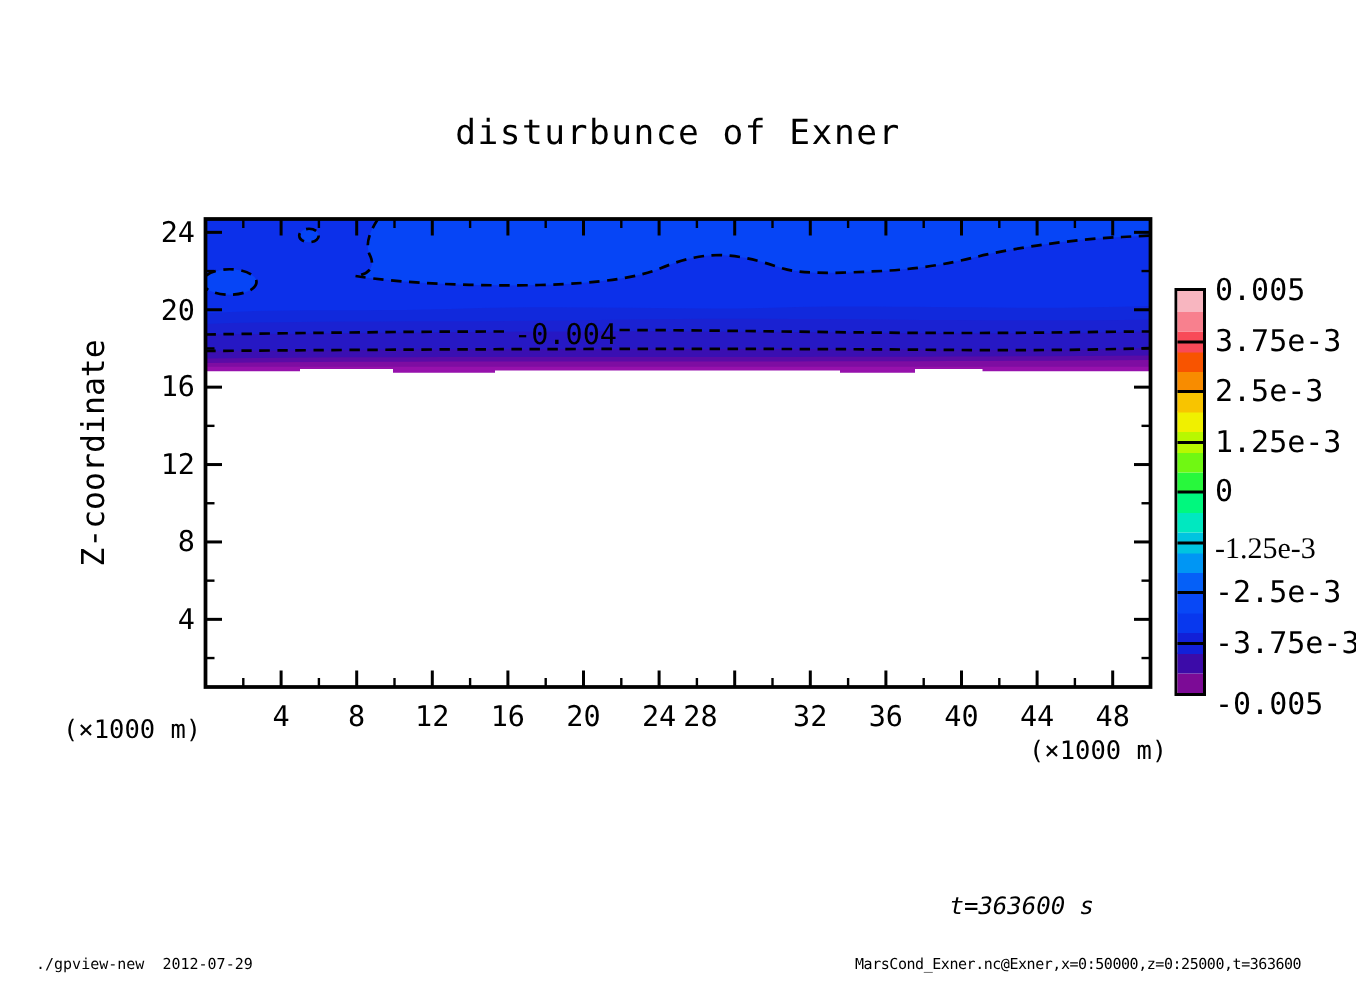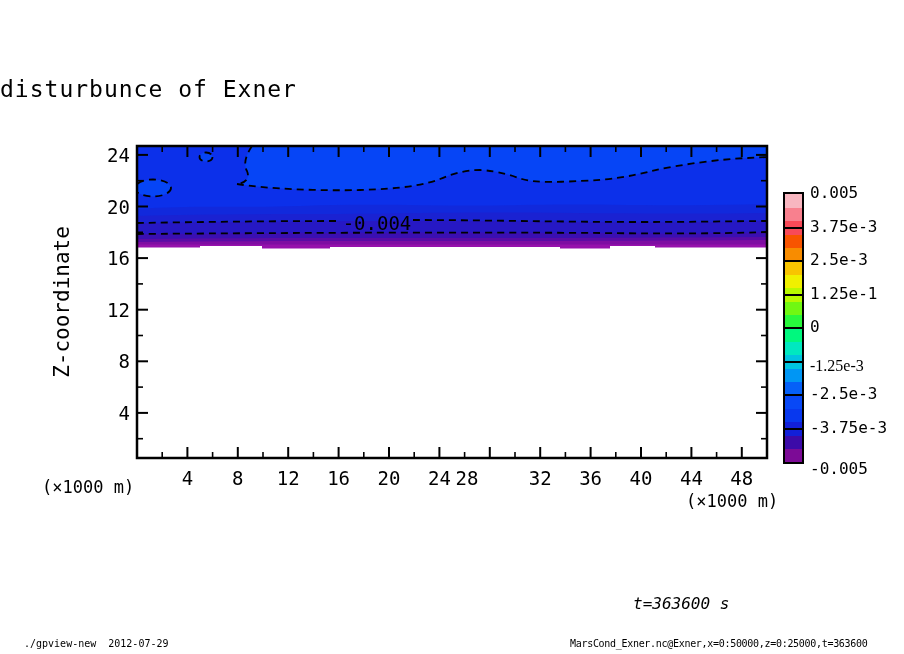--- a/index.html
+++ b/index.html
@@ -2,37 +2,37 @@
 <html><head>
 <meta charset="utf-8">
 <style>
   html,body{margin:0;padding:0;background:#fff;}
   #screen{
     position:relative;width:904px;height:654px;background:#ffffff;overflow:hidden;
     font-family:"DejaVu Sans Mono","Liberation Mono",monospace;color:#000;
   }
   .abs{position:absolute;}
   .lbl{position:absolute;white-space:pre;color:#000;}
-  #plot-title{top:76px;left:0;width:904px;text-align:left;font-size:23px;letter-spacing:1px;}
+  #plot-title{top:76px;left:0;width:904px;text-align:center;font-size:23px;letter-spacing:1px;}
   #y-axis-title{top:288px;left:-8px;width:160px;text-align:center;font-size:21px;
     transform:rotate(-90deg);transform-origin:center;top:290px;left:-18px;}
   #x-axis-title{top:514px;left:137px;width:630px;text-align:center;font-size:21px;}
   #y-axis-unit{top:477px;left:42px;font-size:17px;}
   #x-axis-unit{top:491px;left:686px;font-size:17px;}
   #contour-interval-text{top:563px;left:303px;font-size:18px;}
   #time-annotation{top:594px;left:633px;font-size:16px;font-style:italic;}
   #footer-command{top:638px;left:24px;font-size:10px;}
   #footer-source{top:638px;left:570px;font-size:10px;letter-spacing:-0.3px;}
   #contour-label{top:212px;left:339px;width:76px;font-size:19px;text-align:center;}
   .x-tick-label{position:absolute;top:467px;width:44px;text-align:center;font-size:19px;}
   .y-tick-label{position:absolute;left:88px;width:42px;text-align:right;font-size:19px;height:20px;line-height:20px;}
   #colorbar{top:192px;left:783px;width:17px;height:268px;border:2px solid #000;box-sizing:content-box;}
   .cb-band{position:absolute;left:0;width:17px;}
   .cb-sep{position:absolute;left:0;width:17px;height:2px;background:#000;}
-  .cb-label{position:absolute;left:810px;height:18px;line-height:18px;font-size:16px;white-space:pre;}
+  .cb-label{position:absolute;left:810px;height:18px;line-height:18px;font-size:20px;white-space:pre;}
   svg{position:absolute;top:0;left:0;}
 </style>
 </head>
 <body>
 <div id="screen">
 
 <svg id="plot-svg" width="904" height="654" viewBox="0 0 904 654">
   <defs>
     <clipPath id="plotclip">
           <rect x="137" y="146" width="630" height="312"></rect>
@@ -180,21 +180,21 @@
       <div class="cb-sep" style="top: 99.5px;"></div>
       <div class="cb-sep" style="top: 133px;"></div>
       <div class="cb-sep" style="top: 166.5px;"></div>
       <div class="cb-sep" style="top: 200px;"></div>
       <div class="cb-sep" style="top: 233.5px;"></div>
     </div>
 <div class="abs" id="colorbar-labels" style="top:0;left:0;">
       <div class="cb-label" style="top: 184px;">0.005</div>
       <div class="cb-label" style="top: 217.5px;">3.75e-3</div>
       <div class="cb-label" style="top: 251px;">2.5e-3</div>
-      <div class="cb-label" style="top: 284.5px;">1.25e-1</div>
+      <div class="cb-label" style="top: 284.5px;">1.25e-3</div>
       <div class="cb-label" style="top: 318px;">0</div>
       <div class="cb-label" style="top: 357px; font-family: Liberation Serif, serif;">-1.25e-3</div>
       <div class="cb-label" style="top: 385px;">-2.5e-3</div>
       <div class="cb-label" style="top: 418.5px;">-3.75e-3</div>
       <div class="cb-label" style="top: 460px;">-0.005</div>
     </div>
 <div class="abs" id="tick-labels" style="top:0;left:0;">
       <div class="x-tick-label" style="left: 165.4px;">4</div>
       <div class="x-tick-label" style="left: 215.8px;">8</div>
       <div class="x-tick-label" style="left: 266.2px;">12</div>

